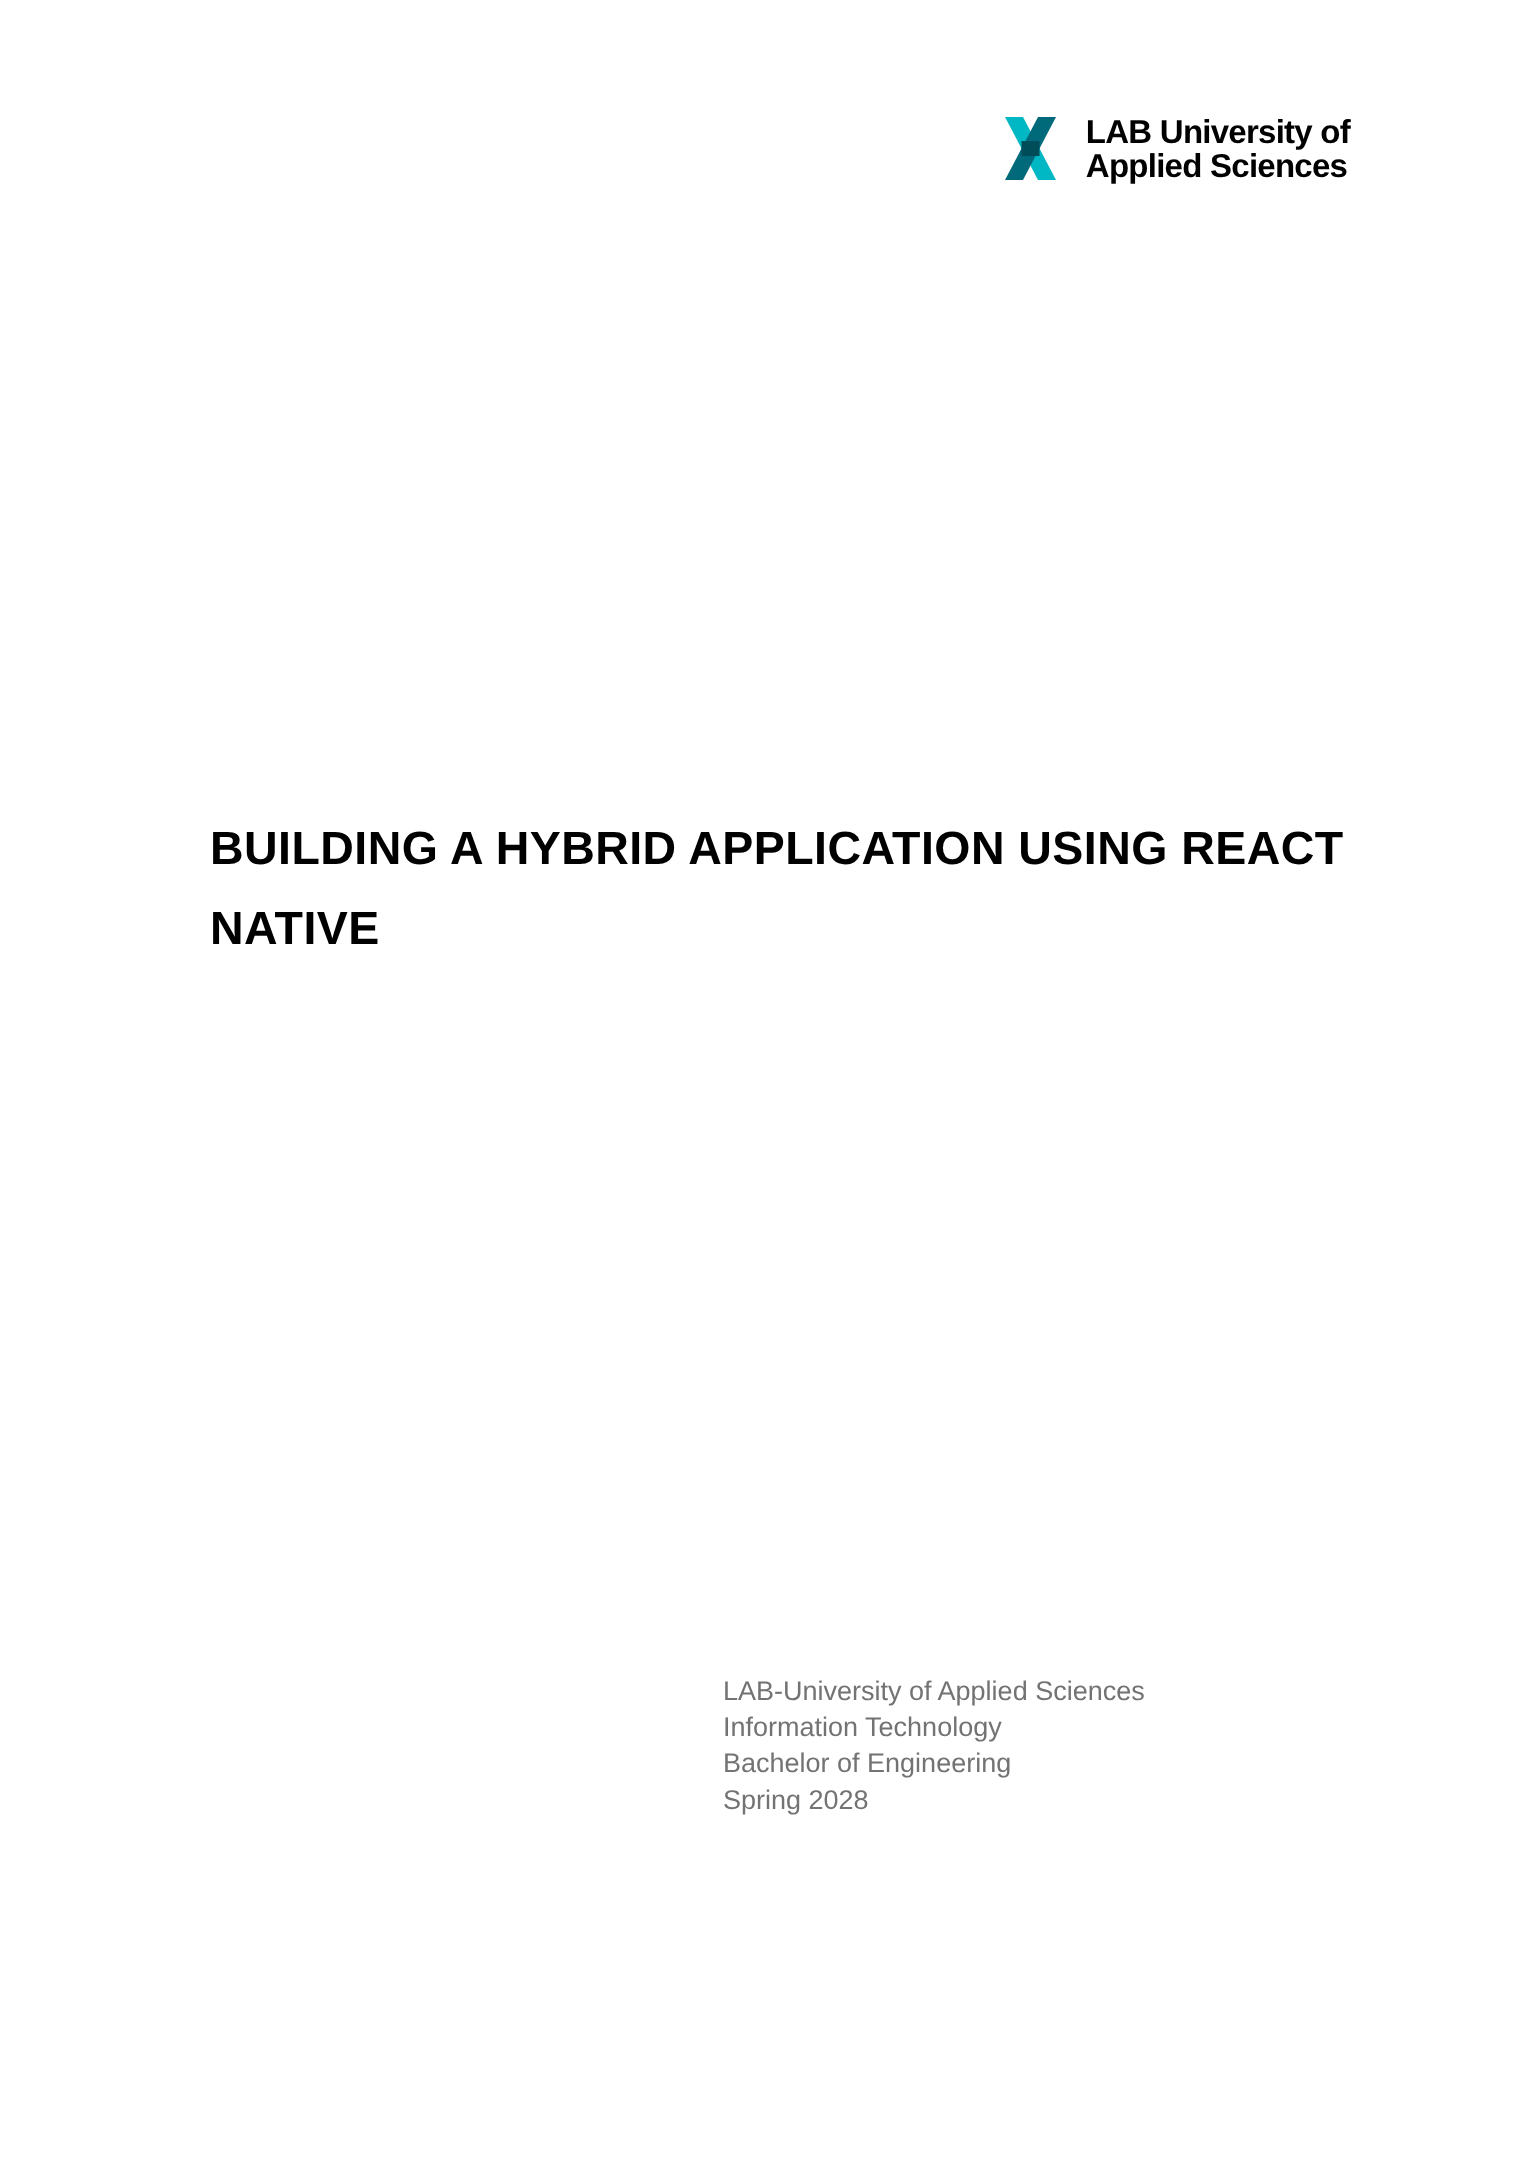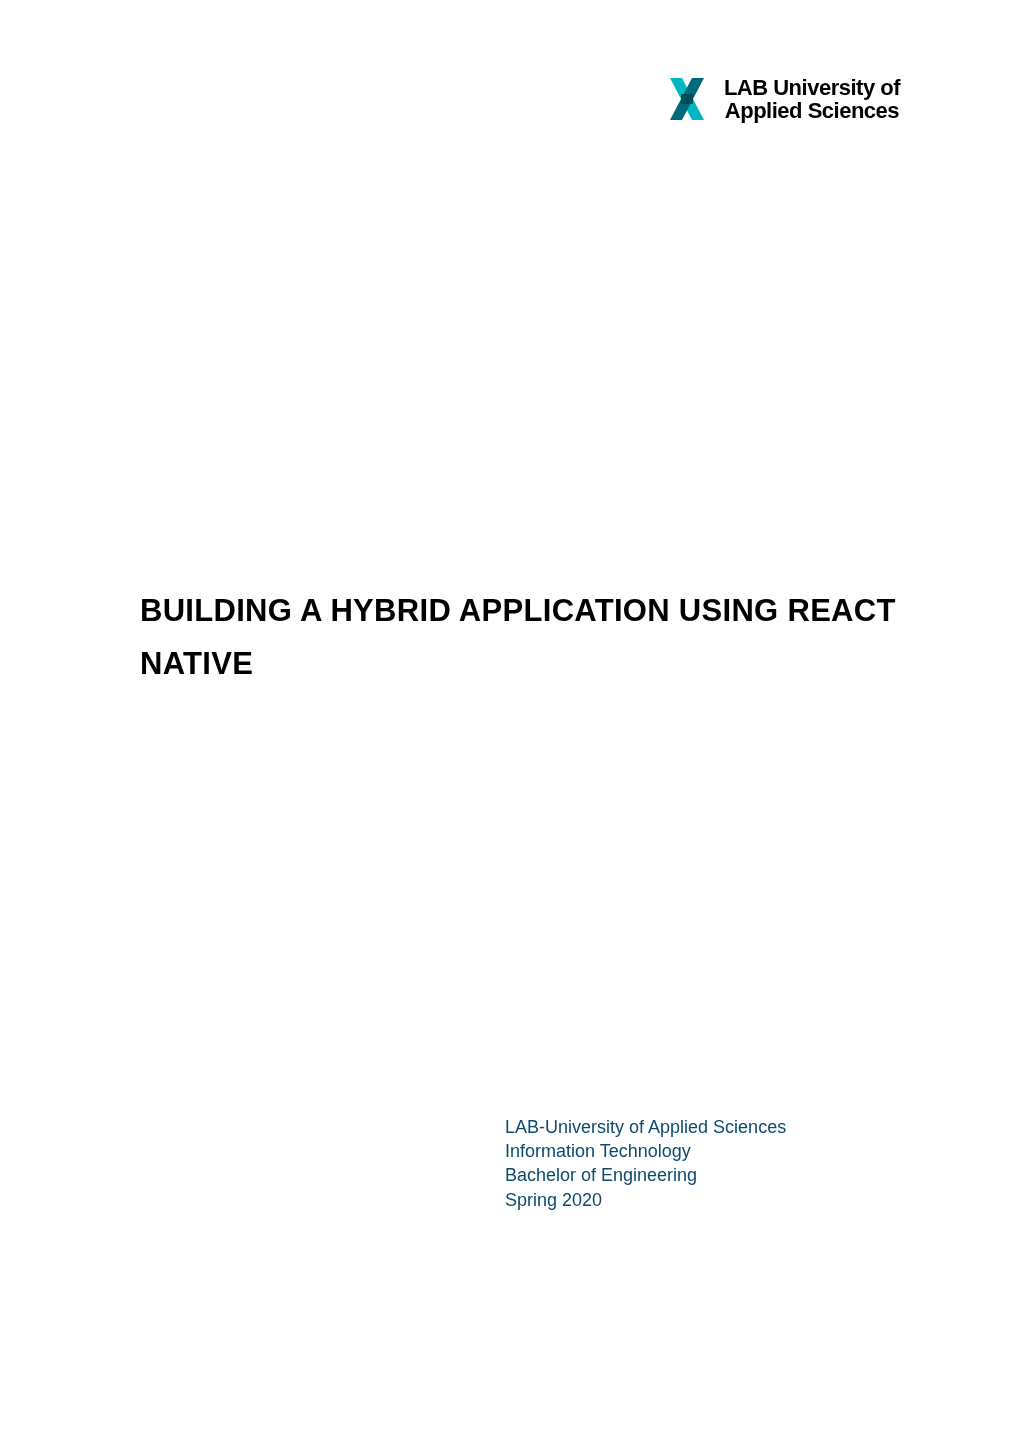--- a/index.html
+++ b/index.html
@@ -20,21 +20,20 @@
       position: relative;
       padding: 72px 120px 72px 140px;
     }
     .logo-container {
       position: absolute;
       top: 72px;
       right: 120px;
       display: flex;
       align-items: center;
       gap: 10px;
-      text-align: center;
     }
     .logo-mark {
       width: 54px;
       height: 54px;
       position: relative;
     }
     .logo-text {
       display: flex;
       flex-direction: column;
       font-weight: 900;
@@ -48,29 +47,28 @@
       top: 540px;
       left: 140px;
       right: 120px;
     }
     .title {
       font-size: 31px;
       font-weight: bold;
       line-height: 1.7;
       color: #000;
       letter-spacing: 0.3px;
-      margin-top: 45px;
     }
     .footer-block {
       position: absolute;
       bottom: 230px;
-      left: 505px;
+      left: 482px;
       font-size: 18px;
       line-height: 1.35;
-      color: #0c4a6e;
+      color: #737373;
     }
     .footer-line {
       display: block;
     }
   </style>
 </head>
 <body>
 
 <div class="page">
 
@@ -89,16 +87,16 @@
   </div>
 
   <div class="title-block">
     <h1 class="title">BUILDING A HYBRID APPLICATION USING REACT NATIVE</h1>
   </div>
 
   <div class="footer-block">
     <span class="footer-line">LAB-University of Applied Sciences</span>
     <span class="footer-line">Information Technology</span>
     <span class="footer-line">Bachelor of Engineering</span>
-    <span class="footer-line">Spring 2020</span>
+    <span class="footer-line">Spring 2028</span>
   </div>
 
 </div>
 
 </body></html>

